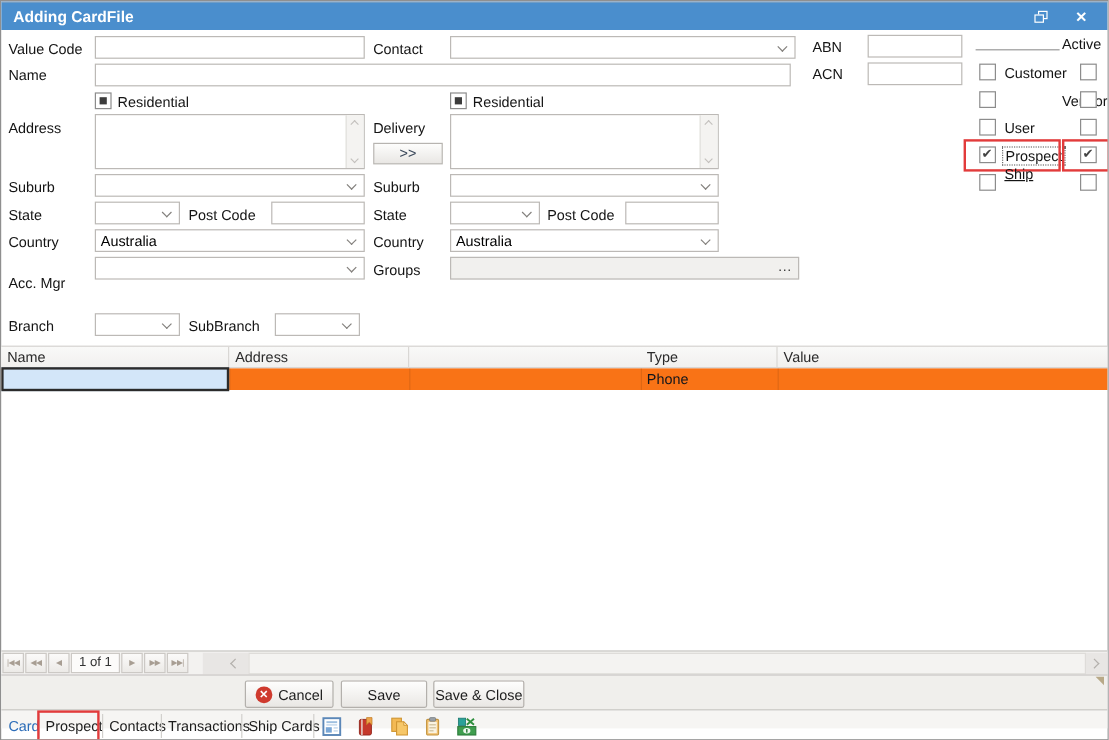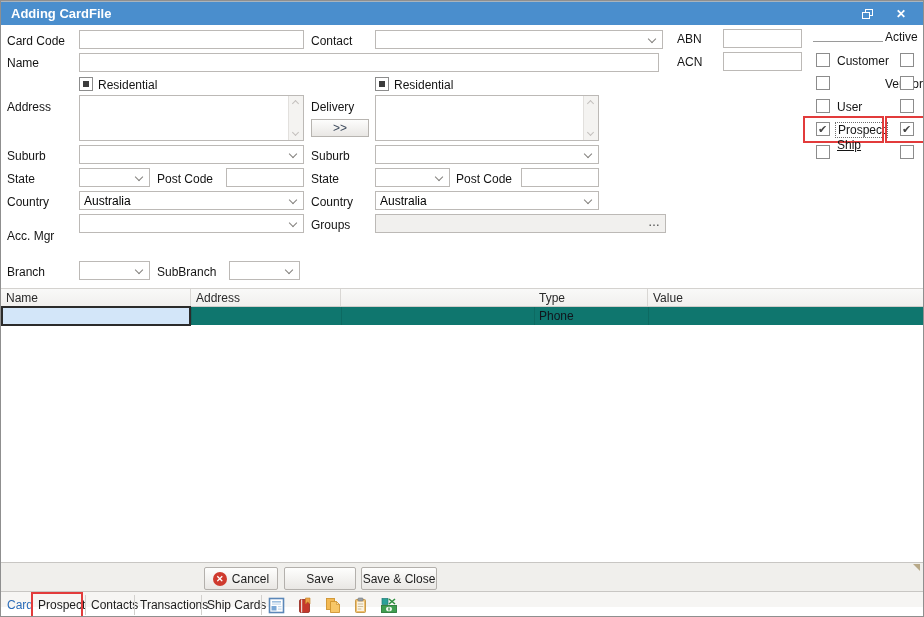--- a/index.html
+++ b/index.html
@@ -21,21 +21,21 @@
   .vscroll { position:absolute; right:0; top:0; bottom:0; width:15px; background:#f4f3f1; border-left:1px solid #e2e0dd; }
   .tchev { position:absolute; left:4px; width:5px; height:5px; border-right:1.2px solid #c3c0bd; border-bottom:1.2px solid #c3c0bd; }
   .tchev.up { top:5px; transform:rotate(-135deg); }
   .tchev.dn { bottom:5px; transform:rotate(45deg); }
   .cb { position:absolute; width:14px; height:14px; background:#fff; border:1px solid #8c8c8c; }
   .cb .ind { position:absolute; left:3px; top:3px; width:6px; height:6px; background:#3c3c3c; }
   .cb .chk { position:absolute; left:1px; top:-1px; font-size:11px; color:#444; line-height:14px; }
   .smallbtn { position:absolute; background:linear-gradient(#fdfdfc,#e9e7e4); border:1px solid #b7b4b0; font-size:12px; color:#3d4a5c; text-align:center; cursor:pointer; }
   .hdrcell { position:absolute; top:0; height:100%; border-right:1px solid #d9d7d4; font-size:12px; color:#2a2a2a; padding:2px 0 0 5px; }
   .gridhdr { position:absolute; left:0; top:287px; width:100%; height:19px; background:linear-gradient(#f9f9f8,#f1f0ee); border-top:1px solid #d4d2cf; border-bottom:1px solid #cfcdca; }
-  .gridrow { position:absolute; left:0; top:306px; width:100%; height:18px; background:#0f766e; }
+  .gridrow { position:absolute; left:0; top:306px; width:100%; height:18px; background:#f97316; }
   .rowsep { position:absolute; top:0; height:100%; width:1px; background:rgba(0,0,0,0.10); }
   .focuscell { position:absolute; left:0; top:305px; width:190px; height:20px; background:#d3e6f9; border:2px solid #2b2b2b; }
   .pagerbar { position:absolute; left:0; top:541px; width:100%; height:20px; background:#f3f2f0; border-top:1px solid #c9c7c4; }
   .navbtn { position:absolute; top:1px; width:18px; height:17px; background:linear-gradient(#fbfaf9,#eceae7); border:1px solid #ccc9c5; color:#a89e93; font-size:6.5px; text-align:center; line-height:15px; letter-spacing:-0.5px; cursor:pointer; overflow:hidden; }
   .pagerlabel { position:absolute; left:58px; top:1px; width:41px; height:17px; background:#fcfbfa; border:1px solid #ccc9c5; font-size:11px; color:#333; text-align:center; line-height:15px; }
   .hscroll { position:absolute; left:168px; top:1px; right:0; height:18px; background:#e8e6e4; }
   .hthumb { position:absolute; left:38px; right:18px; top:0; height:100%; background:#f4f3f1; border:1px solid #dedcd9; }
   .sarrow { position:absolute; top:6px; width:6px; height:6px; border-right:1.5px solid #b3b0ac; border-bottom:1.5px solid #b3b0ac; }
   .btnstrip { position:absolute; left:0; top:561px; width:100%; height:29px; background:#f0efec; border-top:1px solid #c8c6c3; }
   .btn { position:absolute; top:4px; height:23px; background:linear-gradient(#fefefd,#e9e7e4); border:1px solid #b3b0ac; border-radius:2px; font-size:12px; color:#1d1d1d; display:flex; align-items:center; justify-content:center; gap:5px; cursor:pointer; }
@@ -61,21 +61,21 @@
       <span class="resticon">
           <span class="r1"></span>
           <span class="r2"></span>
         </span>
     </div>
     <div class="tbtn" style="right:8px;">
       <span class="close-x">✕</span>
     </div>
   </div>
 
-  <div class="lbl" style="left:6px; top:33px;">Card Code</div>
+  <div class="lbl" style="left:6px; top:33px;">Value Code</div>
   <input class="txt" style="left: 78px; top: 29px; width: 225px;">
   <div class="lbl" style="left:310px; top:33px;">Contact</div>
   <div class="combo" style="left:374px; top:29px; width:288px;">
     <span class="chev"></span>
   </div>
   <div class="lbl" style="left:676px; top:31px;">ABN</div>
   <input class="txt" style="left: 722px; top: 28px; width: 79px;">
 
   <div class="lbl" style="left:6px; top:55px;">Name</div>
   <input class="txt" style="left: 78px; top: 52px; width: 580px;">
@@ -195,20 +195,34 @@
   </div>
   <div class="gridrow">
     <div class="rowsep" style="left:190px;"></div>
     <div class="rowsep" style="left:340px;"></div>
     <div class="rowsep" style="left:533px;"></div>
     <div class="rowsep" style="left:647px;"></div>
     <div style="position:absolute; left:538px; top:2px; font-size:12px; color:#10151c;">Phone</div>
   </div>
   <div class="focuscell"></div>
 
+  <div class="pagerbar">
+    <div class="navbtn" style="left:1px;">|◀◀</div>
+    <div class="navbtn" style="left:20px;">◀◀</div>
+    <div class="navbtn" style="left:39px;">◀</div>
+    <div class="pagerlabel">1 of 1</div>
+    <div class="navbtn" style="left:100px;">▶</div>
+    <div class="navbtn" style="left:119px;">▶▶</div>
+    <div class="navbtn" style="left:138px;">▶▶|</div>
+    <div class="hscroll">
+      <span class="sarrow" style="left:24px; transform:rotate(135deg);"></span>
+      <div class="hthumb"></div>
+      <span class="sarrow" style="right:8px; transform:rotate(-45deg);"></span>
+    </div>
+  </div>
 
   <div class="btnstrip">
     <div class="btn" style="left:203px; width:74px;">
       <span class="cancelicon">✕</span>
       <span>Cancel</span>
     </div>
     <div class="btn" style="left:283px; width:72px;">
       <span>Save</span>
     </div>
     <div class="btn" style="left:360px; width:76px;">

